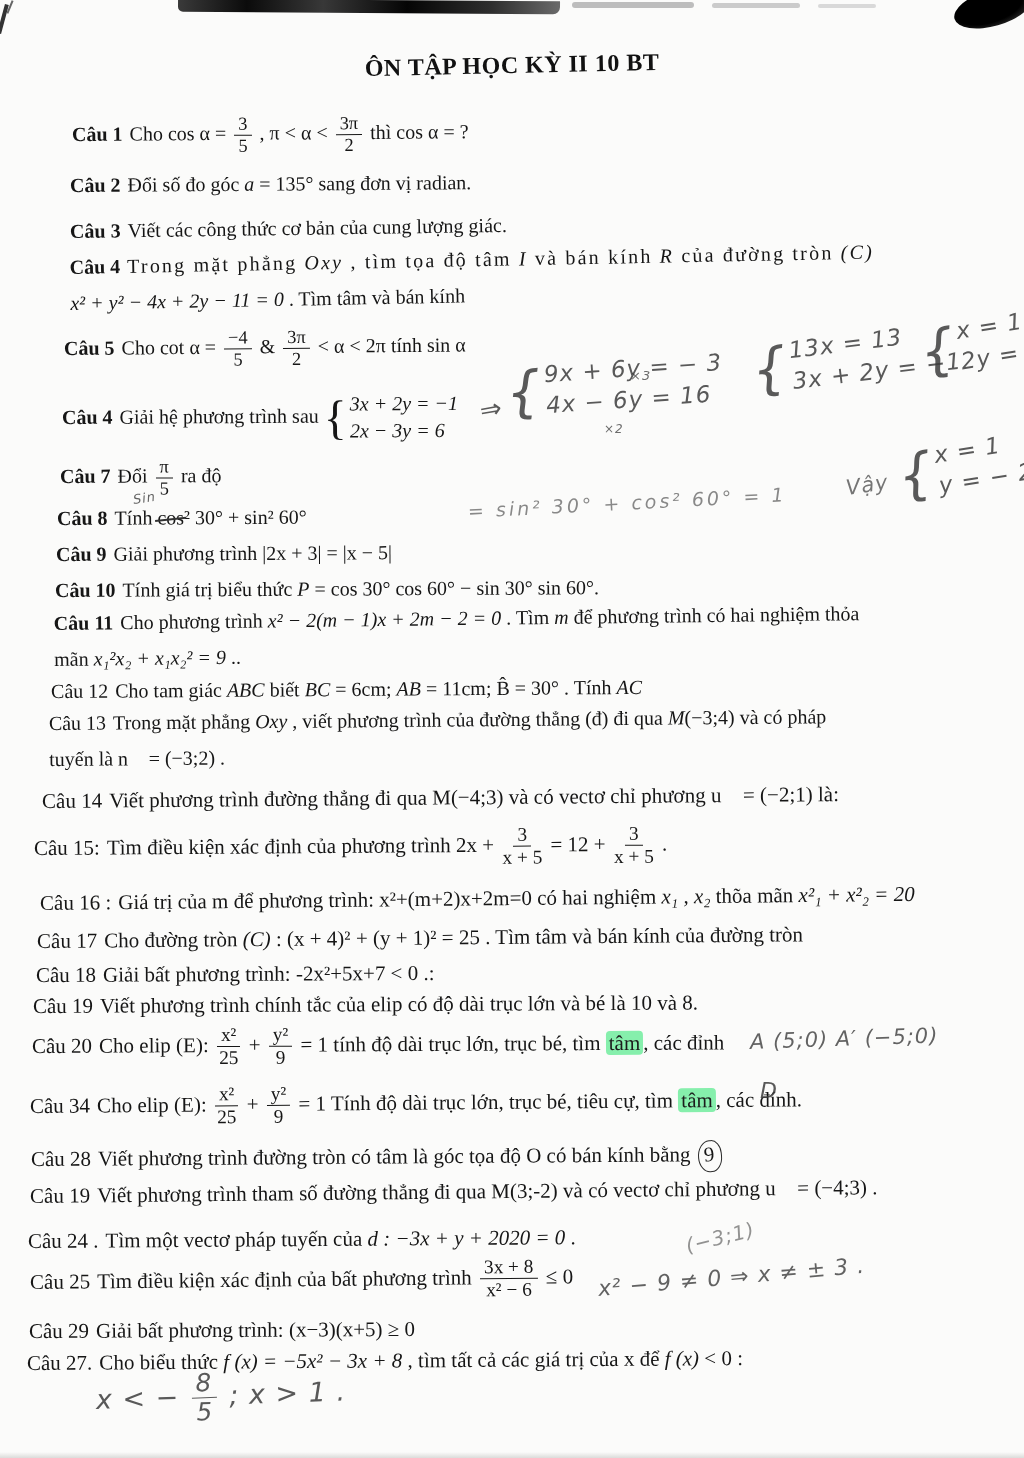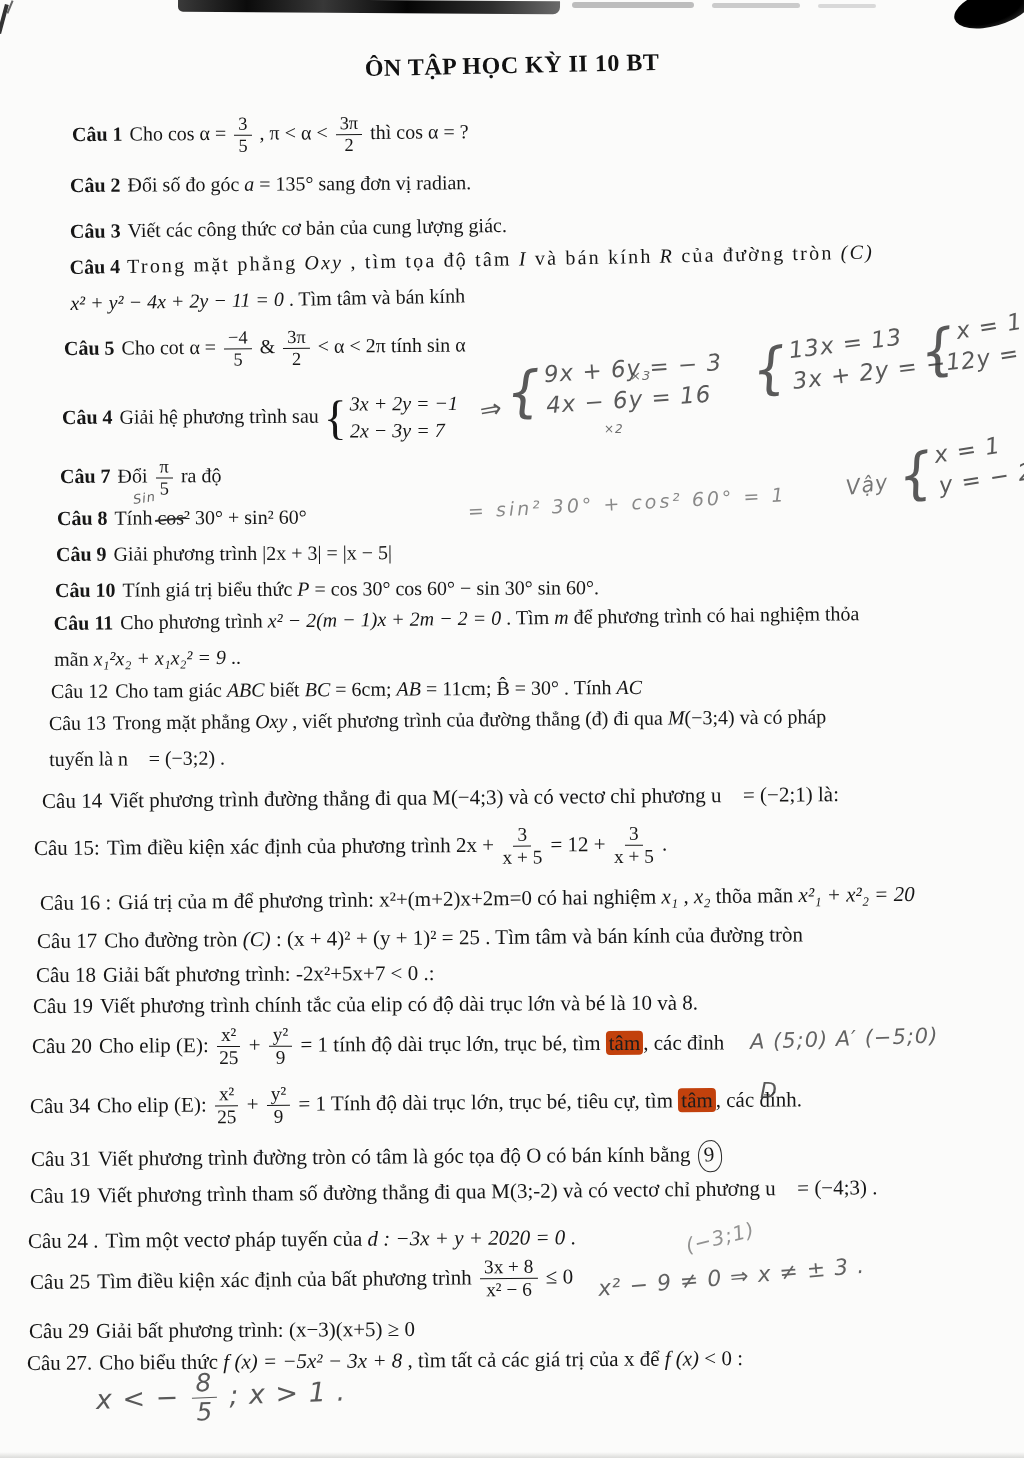--- a/index.html
+++ b/index.html
@@ -24,21 +24,21 @@
   .frac{display:inline-flex;flex-direction:column;align-items:center;vertical-align:middle;
         line-height:1.05;margin:0 3px;font-size:.92em}
   .frac .num{border-bottom:1.5px solid currentColor;padding:0 4px 1px}
   .frac .den{padding-top:1px}
   
   .sys{display:inline-flex;align-items:center;vertical-align:middle}
   .sys .brace{font-size:2.4em;line-height:.95;margin-right:3px;font-weight:300}
   .sys .stack{display:inline-flex;flex-direction:column}
   .sys .stack span{line-height:1.35;white-space:nowrap}
   
-  .blackout{background:#c2410c;color:#1c1c1c;border-radius:4px;padding:0 3px}
+  .blackout{background:#86efac;color:#1c1c1c;border-radius:4px;padding:0 3px}
   
   .strike{position:relative}
   .strike::after{content:"";position:absolute;left:-2px;right:-2px;top:55%;height:2px;
         background:#333;transform:rotate(-6deg)}
   
   .circled{display:inline-block;border:1.7px solid #2a2a2a;border-radius:55% 45% 50% 50%;
         padding:0 6px 2px 5px;transform:rotate(-5deg);margin-left:2px}
   
   .hw{
     position:absolute;font-family:"DejaVu Sans",sans-serif;font-style:italic;
@@ -92,21 +92,21 @@
             <span class="num">−4</span>
             <span class="den">5</span>
           </span> &amp; <span class="frac">
             <span class="num">3π</span>
             <span class="den">2</span>
           </span> &lt; α &lt; 2π  tính  sin α</span></div>
       <div class="q" style="left: 62px; top: 392px; transform: rotate(-0.3deg);"><span class="qlabel b">Câu 4</span><span class="qtext">Giải hệ phương trình sau  <span class="sys">
             <span class="brace">{</span>
             <span class="stack">
               <span><i>3x + 2y = −1</i></span>
-              <span><i>2x − 3y = 7</i></span>
+              <span><i>2x − 3y = 6</i></span>
             </span>
           </span></span></div>
       <div class="q" style="left: 60px; top: 458px; transform: rotate(-0.3deg);"><span class="qlabel b">Câu 7</span><span class="qtext">Đổi  <span class="frac">
             <span class="num">π</span>
             <span class="den">5</span>
           </span>  ra độ</span></div>
       <div class="q" style="left: 57px; top: 505px; transform: rotate(-0.3deg);"><span class="qlabel b">Câu 8</span><span class="qtext">Tính  <span class="strike">cos</span>² 30° + sin² 60°</span></div>
       <div class="q" style="left: 56px; top: 541px; transform: rotate(-0.3deg);"><span class="qlabel b">Câu 9</span><span class="qtext">Giải phương trình  |2x + 3| = |x − 5|</span></div>
       <div class="q" style="left: 55px; top: 577px; transform: rotate(-0.3deg);"><span class="qlabel b">Câu 10</span><span class="qtext">Tính giá trị biểu thức  <i>P</i> = cos 30° cos 60°  −  sin 30° sin 60°.</span></div>
       <div class="q" style="left: 54px; top: 610px; transform: rotate(-0.7deg);"><span class="qlabel b">Câu 11</span><span class="qtext">Cho phương trình  <i>x² − 2(m − 1)x + 2m − 2 = 0</i> .  Tìm <i>m</i> để phương trình có hai nghiệm thỏa</span><div class="qline2">mãn  <i>x₁²x₂ + x₁x₂² = 9</i> ..</div></div>
@@ -131,21 +131,21 @@
             <span class="num">y²</span>
             <span class="den">9</span>
           </span> = 1  tính độ dài trục lớn, trục bé, tìm <span class="blackout">tâm</span>, các đỉnh</span></div>
       <div class="q" style="left: 30px; top: 1086px; transform: rotate(-0.5deg); font-size: 21px;"><span class="qlabel">Câu 34</span><span class="qtext">Cho elip (E): <span class="frac">
             <span class="num">x²</span>
             <span class="den">25</span>
           </span> + <span class="frac">
             <span class="num">y²</span>
             <span class="den">9</span>
           </span> = 1  Tính độ dài trục lớn, trục bé, tiêu cự, tìm <span class="blackout">tâm</span>, các đính.</span></div>
-      <div class="q" style="left: 31px; top: 1145px; transform: rotate(-0.4deg); font-size: 21px;"><span class="qlabel">Câu 31</span><span class="qtext">Viết phương trình đường tròn có tâm là góc tọa độ O có bán kính bằng <span class="circled">9</span></span></div>
+      <div class="q" style="left: 31px; top: 1145px; transform: rotate(-0.4deg); font-size: 21px;"><span class="qlabel">Câu 28</span><span class="qtext">Viết phương trình đường tròn có tâm là góc tọa độ O có bán kính bằng <span class="circled">9</span></span></div>
       <div class="q" style="left: 30px; top: 1183px; transform: rotate(-0.6deg); font-size: 21px;"><span class="qlabel">Câu 19</span><span class="qtext">Viết phương trình tham số đường thẳng đi qua M(3;-2) và có vectơ chỉ phương  u⃗ = (−4;3) .</span></div>
       <div class="q" style="left: 28px; top: 1228px; transform: rotate(-0.4deg); font-size: 21px;"><span class="qlabel">Câu 24 .</span><span class="qtext">Tìm một  vectơ pháp tuyến của  <i>d : −3x + y + 2020 = 0</i> .</span></div>
       <div class="q" style="left: 30px; top: 1262px; transform: rotate(-0.6deg); font-size: 21px;"><span class="qlabel">Câu 25</span><span class="qtext">Tìm điều kiện xác định của bất phương trình  <span class="frac">
             <span class="num">3x + 8</span>
             <span class="den">x² − 6</span>
           </span> ≤ 0</span></div>
       <div class="q" style="left: 29px; top: 1318px; transform: rotate(-0.3deg); font-size: 21px;"><span class="qlabel">Câu 29</span><span class="qtext">Giải bất phương trình:  (x−3)(x+5) ≥ 0</span></div>
       <div class="q" style="left: 27px; top: 1350px; transform: rotate(-0.4deg); font-size: 21px;"><span class="qlabel">Câu 27.</span><span class="qtext">Cho biểu thức  <i>f (x) = −5x² − 3x + 8</i> , tìm tất cả các giá trị của x để  <i>f (x)</i> &lt; 0 :</span></div>
     </div>
 

